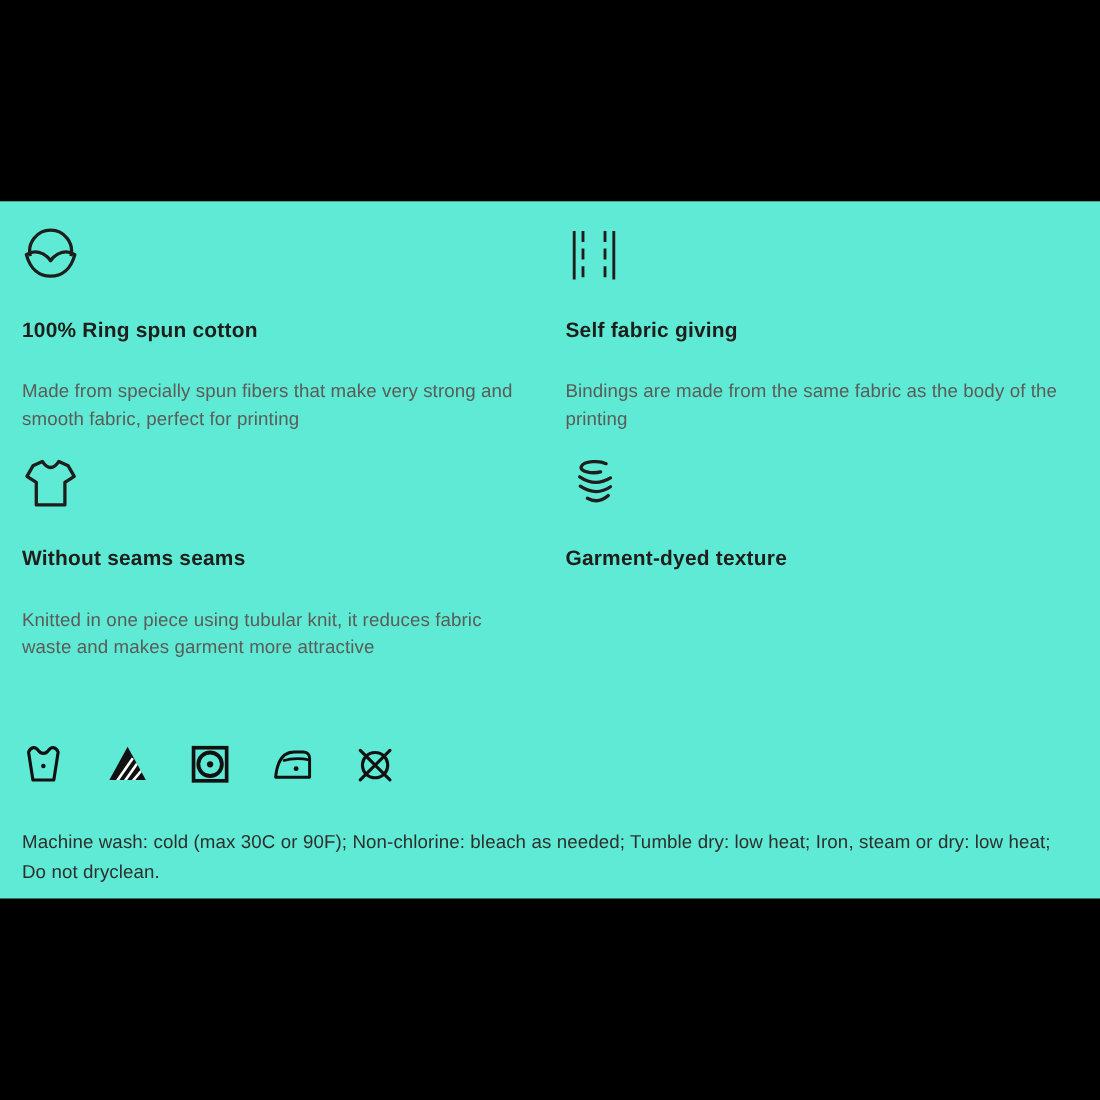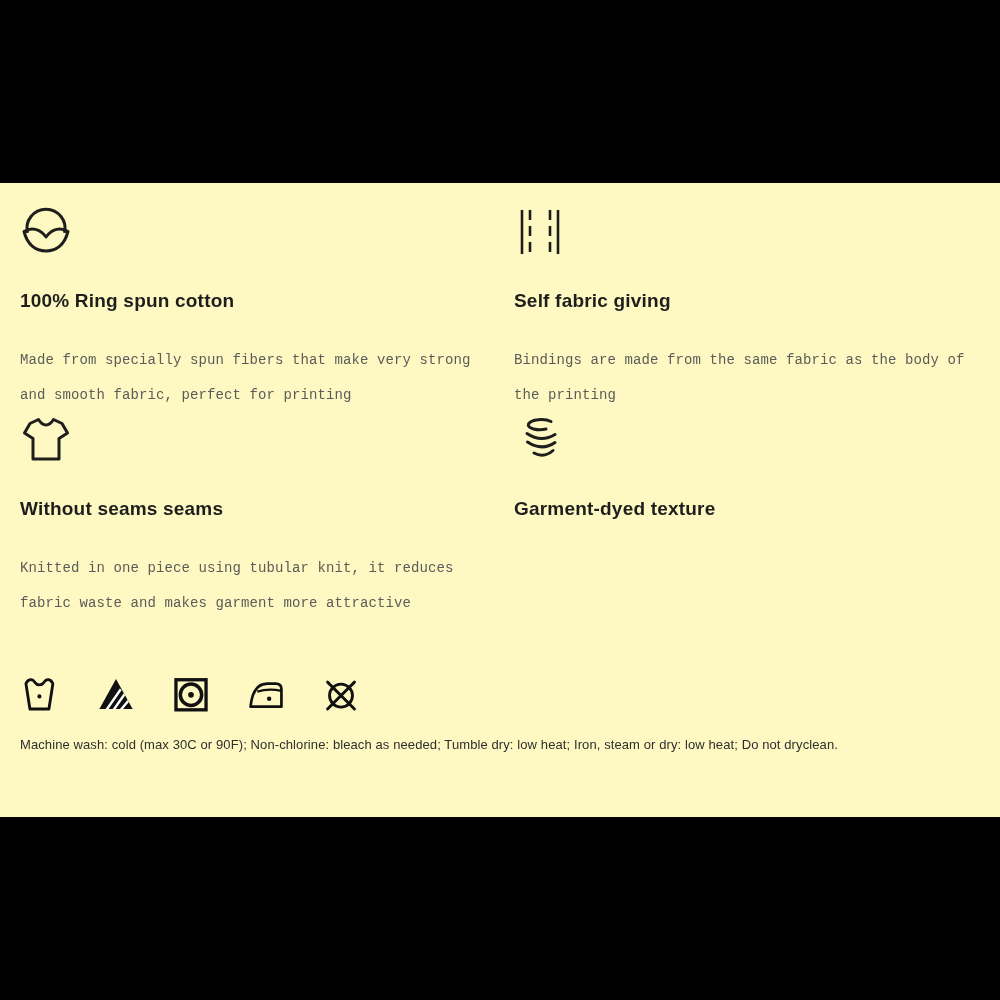--- a/index.html
+++ b/index.html
@@ -9,47 +9,46 @@
     font-family:"Liberation Sans","DejaVu Sans",sans-serif;
     position:relative;
     overflow:hidden;
   }
   .bar{position:absolute;left:0;width:1000px;background:#000;}
   .bar.top{top:0;height:183px;}
   .bar.bottom{top:817px;height:183px;}
   .content{
     position:absolute;top:183px;left:0;
     width:1000px;height:634px;
-    background:#fef9c3;
+    background:#5eead4;
   }
   .feature{position:absolute;width:470px;}
   .feature.f0{left:20px;top:22px;}
   .feature.f1{left:514px;top:22px;}
   .feature.f2{left:20px;top:230px;}
   .feature.f3{left:514px;top:230px;}
   .feature-icon{height:52px;margin-bottom:32px;}
   .feature-title{
     margin:0 0 30px 0;
     font-size:19px;font-weight:700;
     color:#1e1e1c;letter-spacing:.2px;
     line-height:24px;
   }
   .feature-desc{
     margin:0;
-    font-size:14px;color:#5b5b58;
-    line-height:35px;letter-spacing:.1px;
+    font-size:17px;color:#5b5b58;
+    line-height:25px;letter-spacing:.1px;
     max-width:462px;
-    font-family:Liberation Mono, monospace;
   }
   .care{position:absolute;left:22px;top:491px;}
   .care-icons{display:flex;gap:37px;align-items:center;height:40px;}
   .care-icon{width:38px;height:40px;flex:0 0 auto;}
   .care-text{
-    position:absolute;left:20px;top:530px;width:952px;
-    font-size:13px;color:#2e2e2c;line-height:38px;letter-spacing:.1px;
+    position:absolute;left:20px;top:552px;width:952px;
+    font-size:17px;color:#2e2e2c;line-height:27px;letter-spacing:.1px;
   }
   svg{display:block;}
 </style>
 </head>
 <body>
 
 <div class="bar top"></div>
 
 <div class="content">
 

